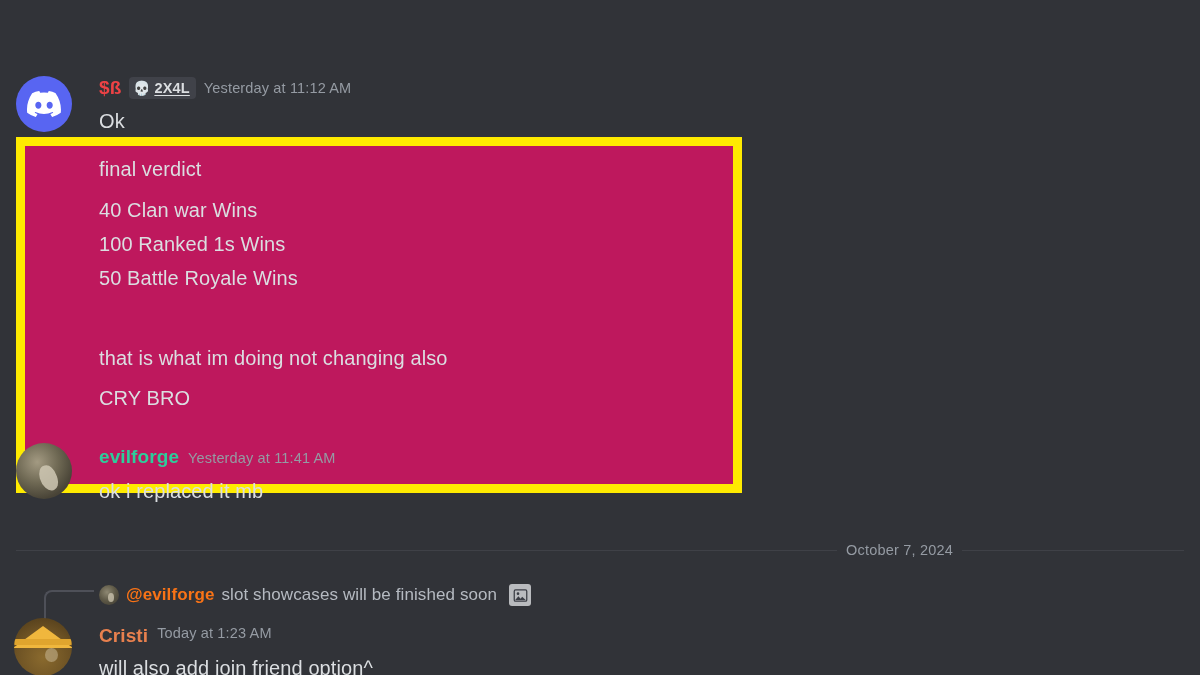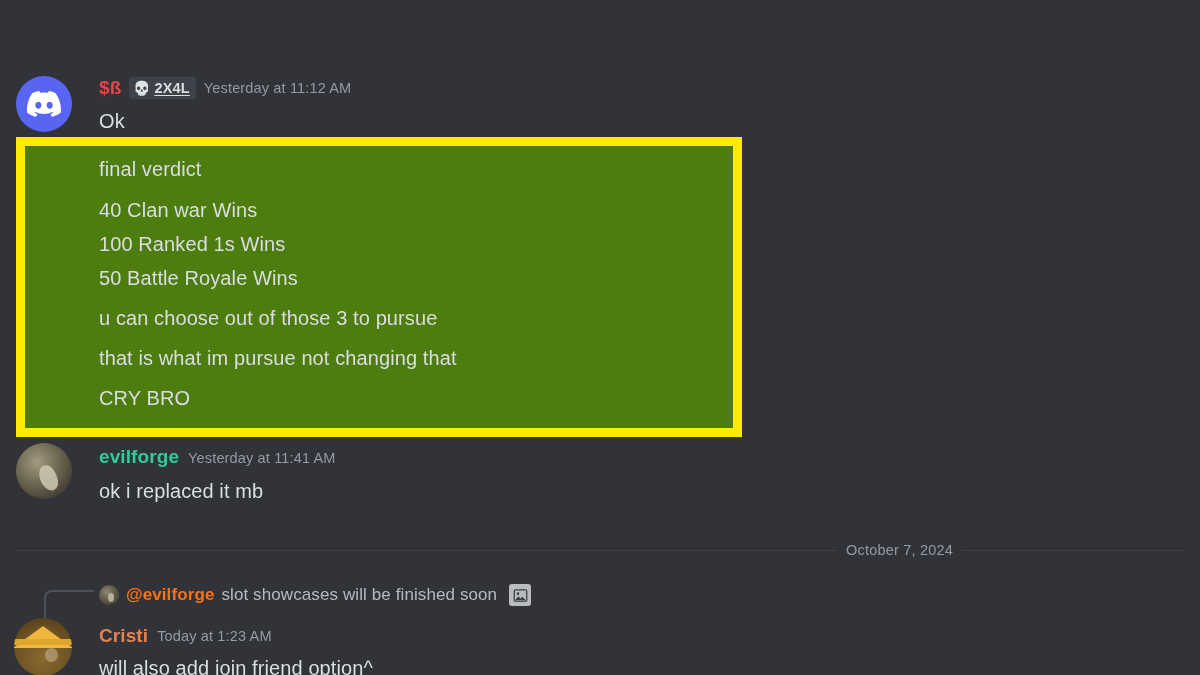--- a/index.html
+++ b/index.html
@@ -87,23 +87,23 @@
   }
   .msg1-body {
     position: absolute;
     left: 99px; top: 107px;
   }
 
   
   .highlight-box {
     position: absolute;
     left: 16px; top: 137px;
-    width: 726px; height: 300px;
+    width: 726px; height: 356px;
     border: 9px solid #ffeb00;
-    background: #4d7c0f;
+    background: #be185d;
   }
   .hl-line {
     position: absolute;
     left: 74px;
     white-space: nowrap;
   }
   .hl-l0 { top: 9px; }
   .hl-l1 { top: 50px; }
   .hl-l2 { top: 84px; text-align: center; }
   .hl-l3 { top: 118px; }
@@ -238,21 +238,21 @@
     position: absolute;
     left: 54%; top: 52%;
     width: 22%; height: 24%;
     background: #c8b896;
     border-radius: 50%;
     opacity: .55;
   }
   .msg3-header {
     position: absolute;
     left: 99px; top: 625px;
-    display: flex; align-items: center; gap: 9px;
+    display: flex; align-items: flex-start; gap: 9px;
   }
   .name-orange { color: #e8804e; }
   .msg3-body {
     position: absolute;
     left: 99px; top: 654px;
   }
 </style>
 </head>
 <body>
 
@@ -274,22 +274,21 @@
     <span class="timestamp">Yesterday at 11:12 AM</span>
   </div>
 
   <div class="msg-text msg1-body">Ok</div>
 
   <div class="highlight-box">
     <div class="msg-text hl-line hl-l0">final verdict</div>
     <div class="msg-text hl-line hl-l1">40 Clan war Wins</div>
     <div class="msg-text hl-line hl-l2">100 Ranked 1s Wins</div>
     <div class="msg-text hl-line hl-l3">50 Battle Royale Wins</div>
-    <div class="msg-text hl-line hl-l4">u can choose out of those 3 to pursue</div>
-    <div class="msg-text hl-line hl-l5">that is what im pursue not changing that</div>
+    <div class="msg-text hl-line hl-l5">that is what im doing not changing also</div>
     <div class="msg-text hl-line hl-l6">CRY BRO</div>
   </div>
 
   <div class="avatar avatar-evilforge"></div>
 
   <div class="msg2-header">
     <span class="username name-teal">evilforge</span>
     <span class="timestamp">Yesterday at 11:41 AM</span>
   </div>
 

